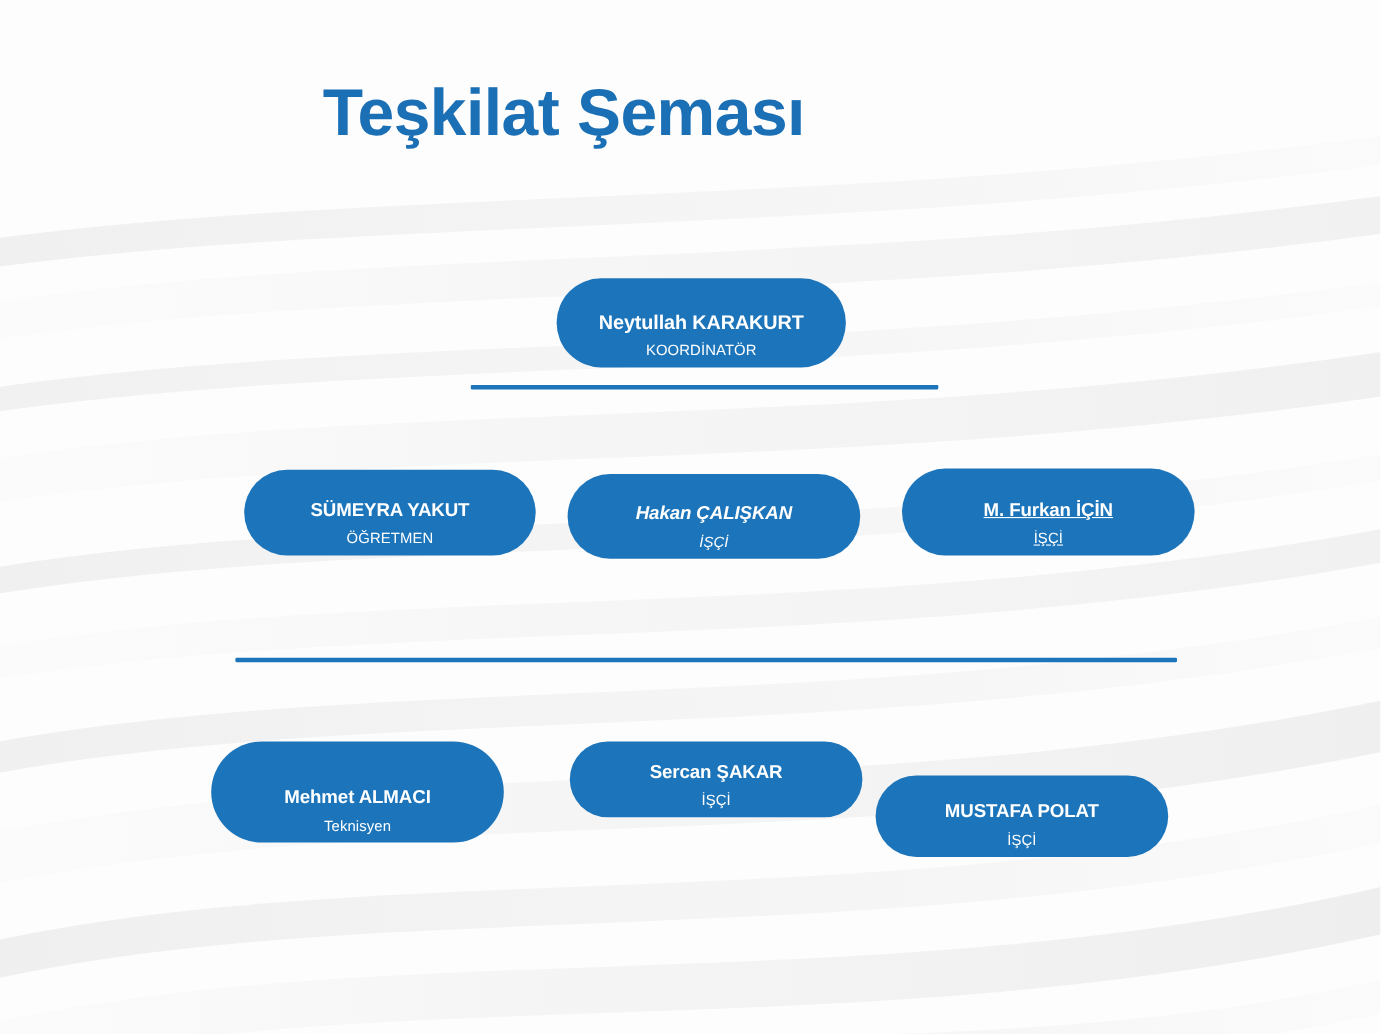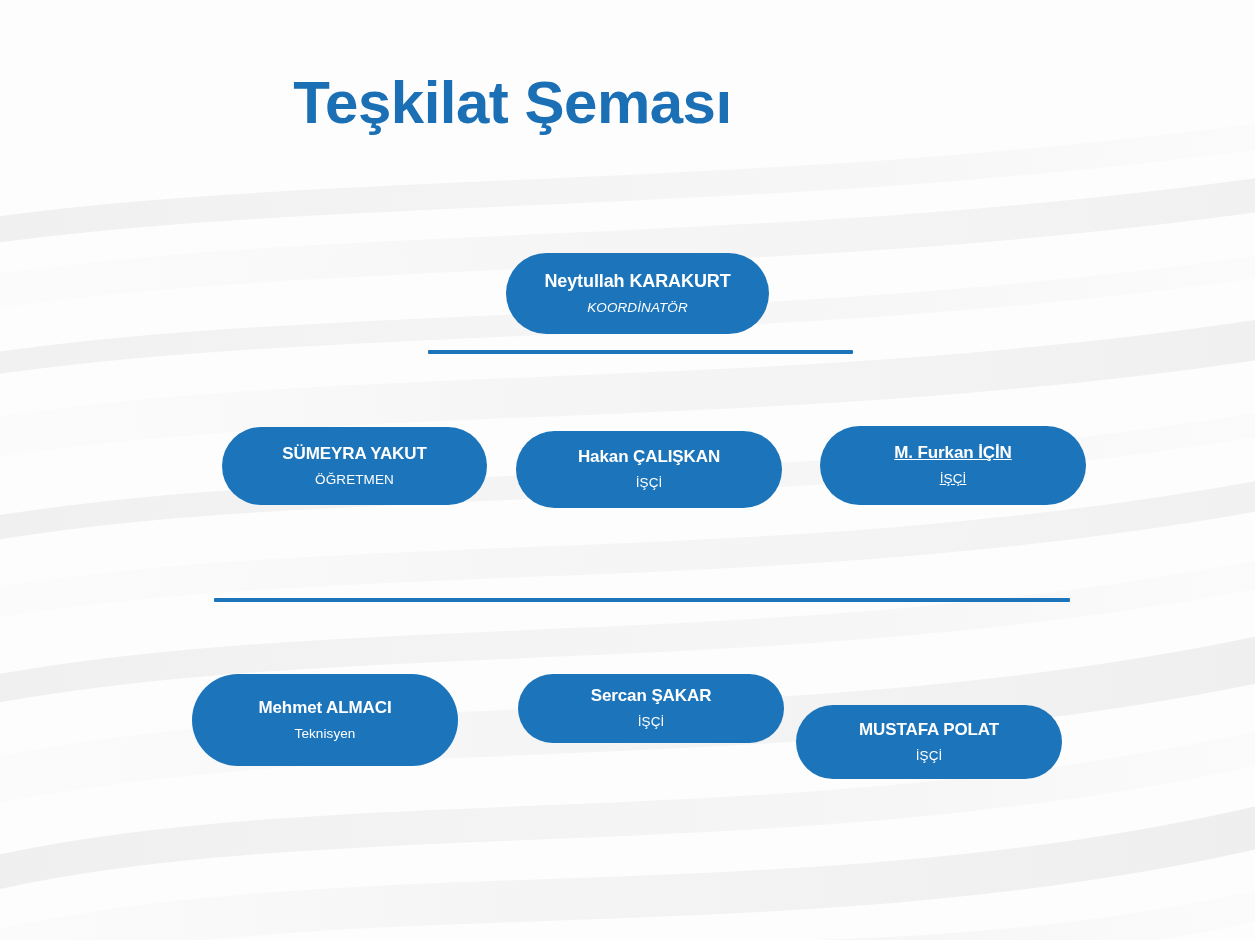--- a/index.html
+++ b/index.html
@@ -47,21 +47,21 @@
   }
 
   
   .node {
     position: absolute;
     background: #1c74ba;
     border-radius: 999px;
     display: flex;
     flex-direction: column;
     align-items: center;
-    justify-content: center;
+    justify-content: flex-end;
     color: #ffffff;
     box-sizing: border-box;
     padding: 6px 14px;
   }
   .node .node-name {
     font-size: 17px;
     font-weight: bold;
     letter-spacing: -0.1px;
     white-space: nowrap;
     line-height: 1.2;
@@ -70,21 +70,21 @@
     font-size: 13.5px;
     font-weight: normal;
     letter-spacing: 0.1px;
     white-space: nowrap;
     line-height: 1.3;
     margin-top: 7px;
   }
 
   
   #node-root .node-name { font-size: 18px; }
-  #node-root .node-role { font-size: 13.5px; margin-top: 6px; font-style: italic; }
+  #node-root .node-role { font-size: 13.5px; margin-top: 6px; }
 
   
   .divider {
     position: absolute;
     background: #1c74ba;
     border-radius: 1px;
   }
 </style>
 </head>
 <body>
@@ -129,21 +129,21 @@
     <div class="node-role">KOORDİNATÖR</div>
   </div>
 
   <div class="divider" id="divider-top" style="left:428px; top:350px; width:425px; height:4px;"></div>
 
   <div class="node" style="left:222px; top:427px; width:265px; height:78px;">
     <div class="node-name">SÜMEYRA YAKUT</div>
     <div class="node-role">ÖĞRETMEN</div>
   </div>
 
-  <div class="node" style="left:516px; top:431px; width:266px; height:77px;">
+  <div class="node" style="left:516px; top:431px; width:266px; height:77px;font-style:italic;">
     <div class="node-name">Hakan ÇALIŞKAN</div>
     <div class="node-role">İŞÇİ</div>
   </div>
 
   <div class="node" style="left:820px; top:426px; width:266px; height:79px;text-decoration:underline;">
     <div class="node-name">M. Furkan İÇİN</div>
     <div class="node-role">İŞÇİ</div>
   </div>
 
   <div class="divider" id="divider-middle" style="left:214px; top:598px; width:856px; height:4px;"></div>

